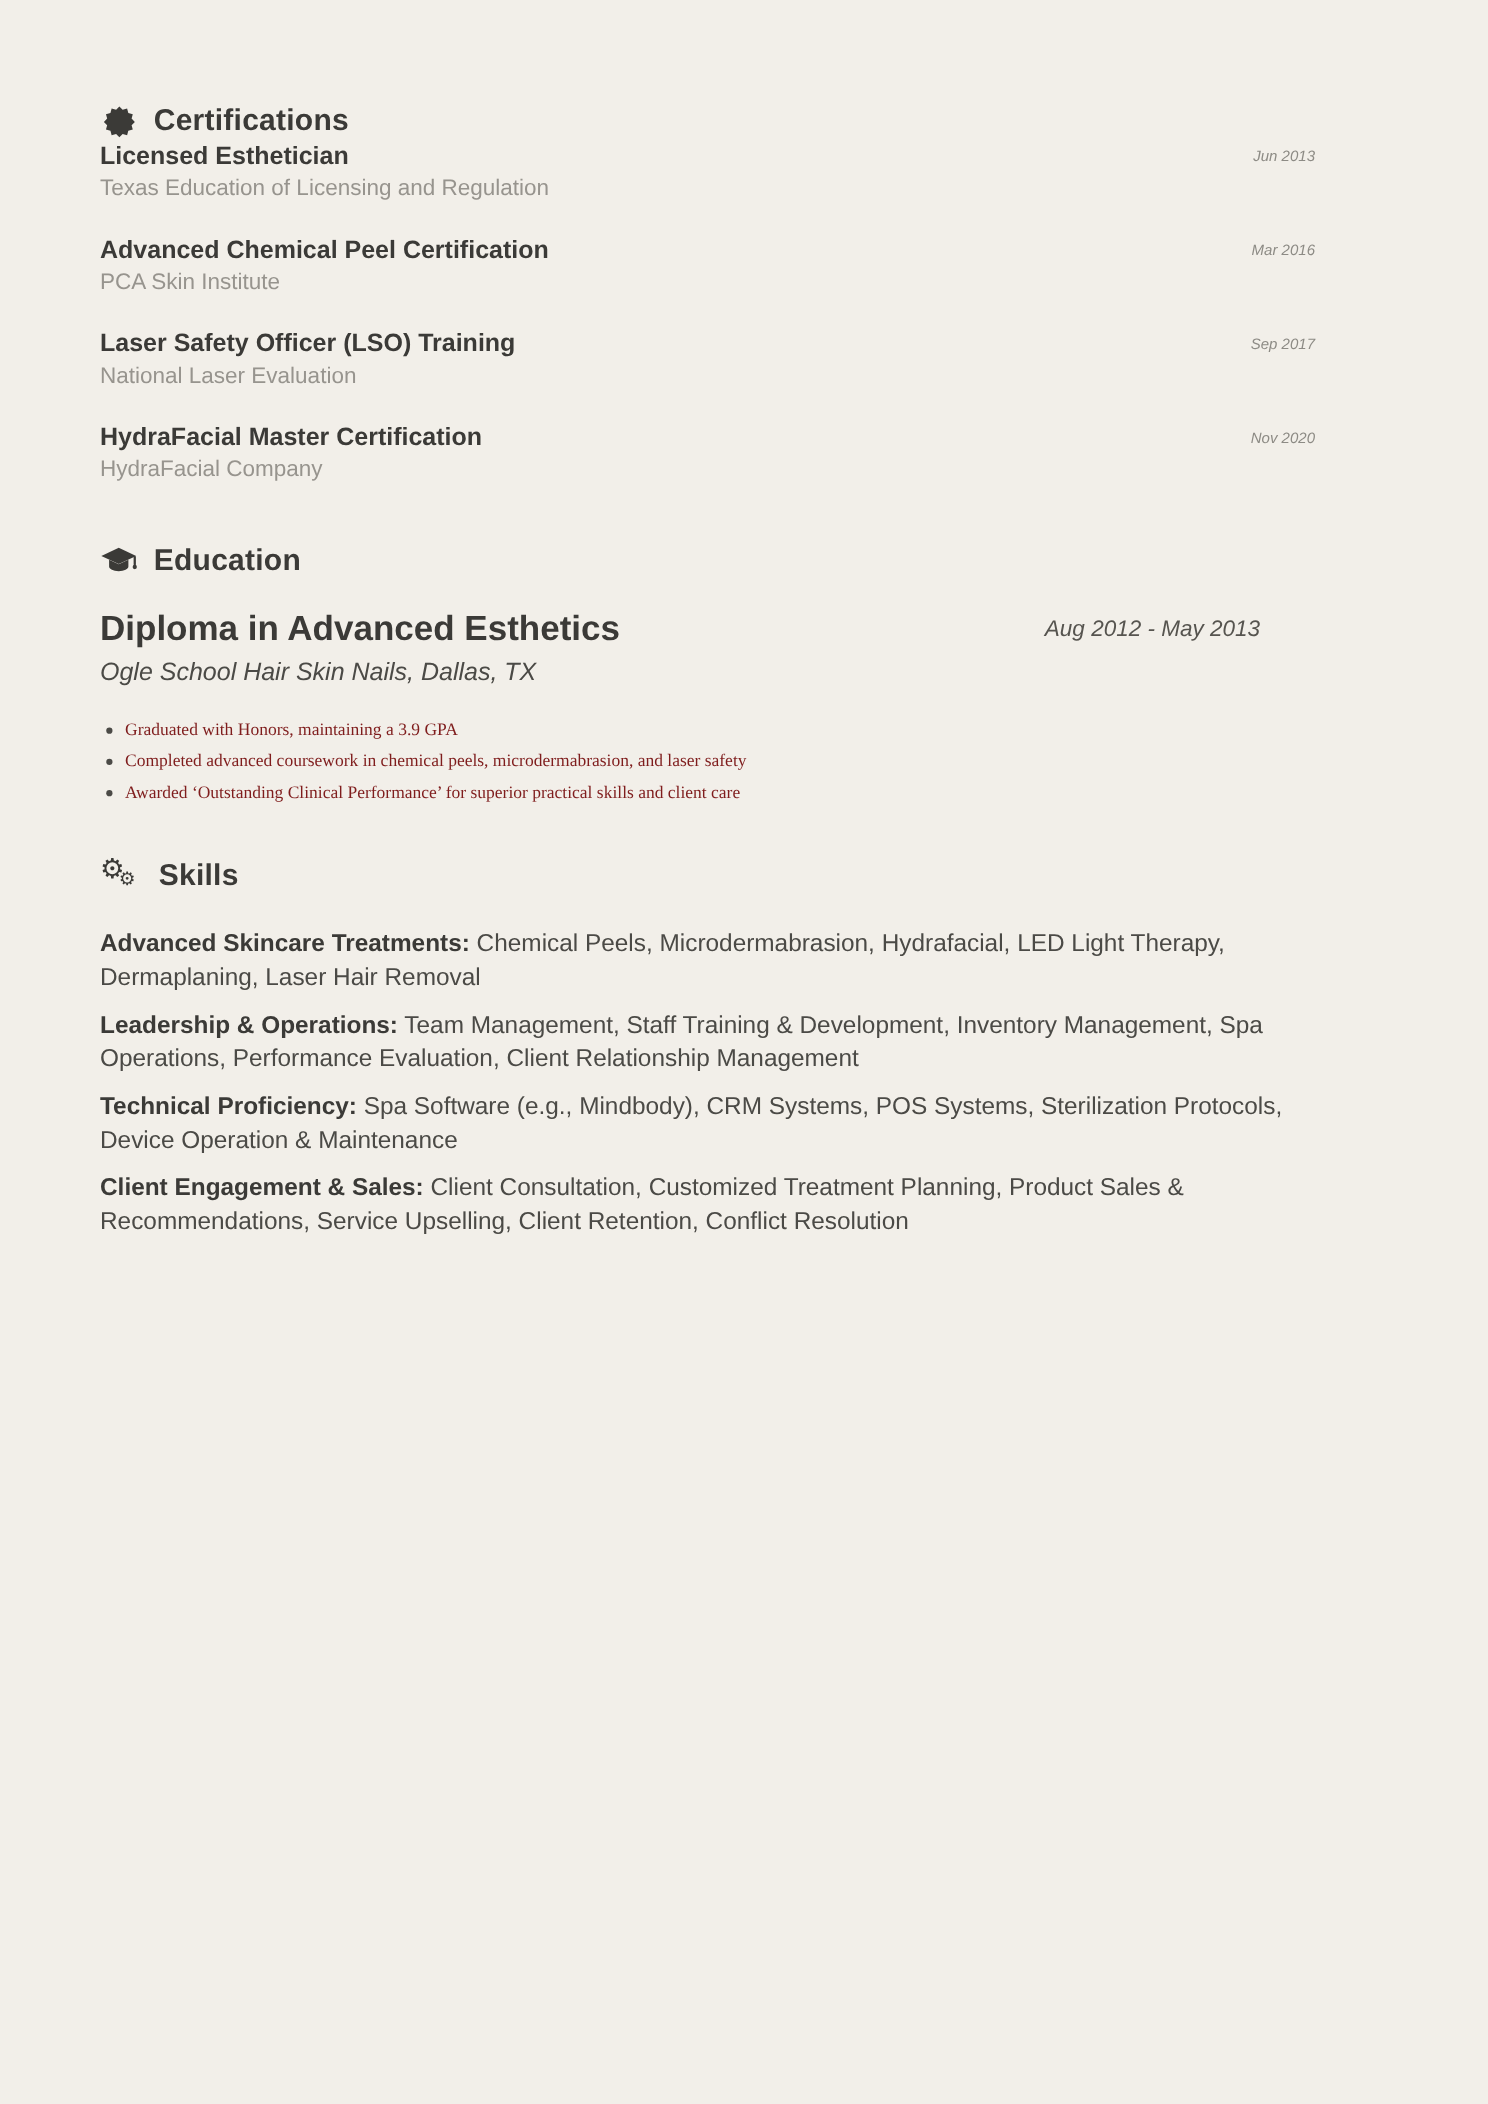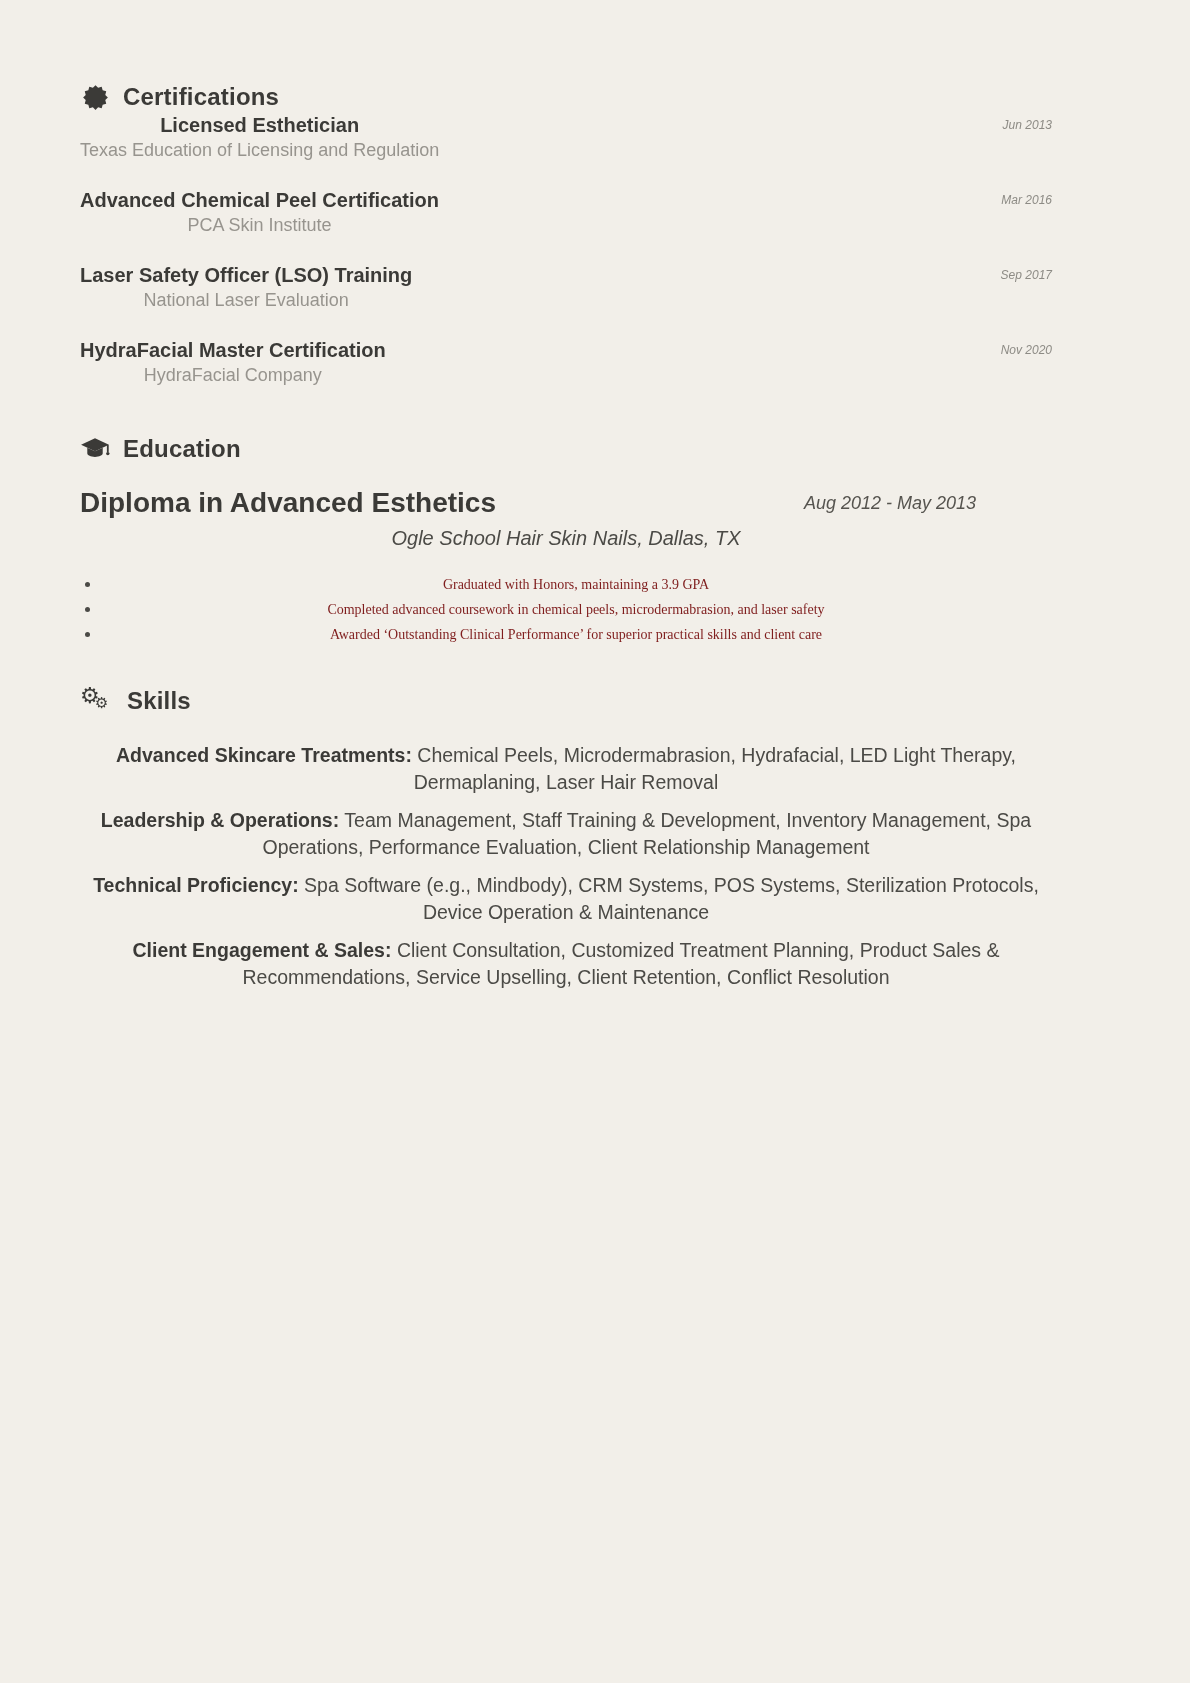--- a/index.html
+++ b/index.html
@@ -3,21 +3,21 @@
 <meta charset="utf-8">
 <style>
   html, body { margin: 0; padding: 0; }
   body {
     width: 1190px; height: 1683px;
     background: #f2efe9;
     font-family: "Liberation Sans", sans-serif;
     color: #4b4a46;
     overflow: hidden;
   }
-  .page { box-sizing: border-box; width: 1132px; height: 1683px; padding: 0 80px; text-align: center; }
+  .page { box-sizing: border-box; width: 1132px; height: 1683px; padding: 0 80px; }
 
   
   .section-header { display: flex; align-items: center; gap: 13px; }
   .section-title {
     font-size: 24px; font-weight: bold; color: #3b3a37;
     letter-spacing: 0.2px; margin: 0; line-height: 28px;
   }
   .icon-wrap { width: 30px; height: 30px; display: flex; align-items: center; justify-content: center; }
   .icon-svg { display: block; }
   .gears { font-family: "DejaVu Sans", sans-serif; color: #3b3a37; position: relative; width: 34px; height: 30px; }
@@ -30,21 +30,21 @@
   .cert-row.first { }
   .cert-row + .cert-row { margin-top: 25px; }
   .cert-name { font-size: 20px; font-weight: bold; color: #3b3a37; line-height: 26px; }
   .cert-issuer { font-size: 18px; color: #97948e; line-height: 24px; }
   .cert-date { font-size: 12px; font-style: italic; color: #8d8b85; line-height: 26px; white-space: nowrap; }
 
   
   .sec-edu { margin-top: 47px; }
   .edu-head-row { display: flex; justify-content: space-between; align-items: flex-start; margin-top: 26px; }
   .degree { font-size: 28px; font-weight: bold; color: #3b3a37; line-height: 26px; }
-  .edu-date { font-size: 18px; font-style: italic; color: #56544f; line-height: 26px; margin-right: 76px; white-space: nowrap; }
+  .edu-date { font-size: 18px; font-style: italic; color: #56544f; line-height: 26px; margin-right: 44px; white-space: nowrap; }
   .school { font-size: 20px; font-style: italic; color: #4b4a46; line-height: 26px; margin-top: 9px; }
   .bullets { list-style: none; margin: 21px 0 0 0; padding: 0 0 0 20px; }
   .bullets li { font-size: 14px; line-height: 25px; color: #7f1d1d; position: relative; font-family: Liberation Serif, serif; }
   .bullets li::before {
     content: ""; position: absolute; left: -15px; top: 10px;
     width: 5px; height: 5px; border-radius: 50%; background: #4b4a46;
   }
 
   
   .sec-skills { margin-top: 39px; }

